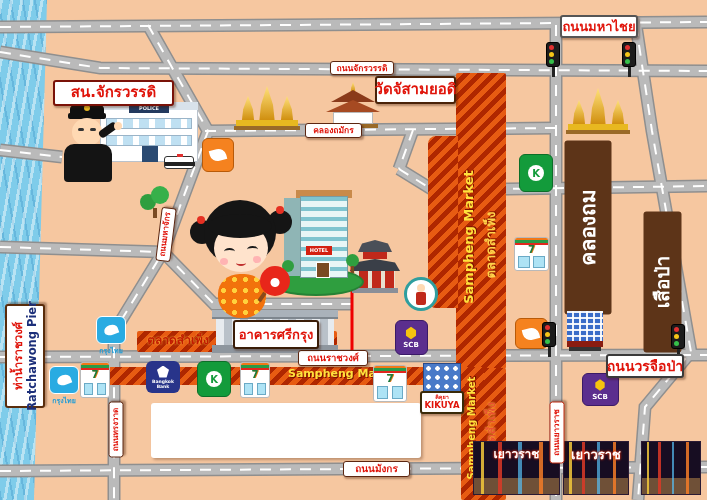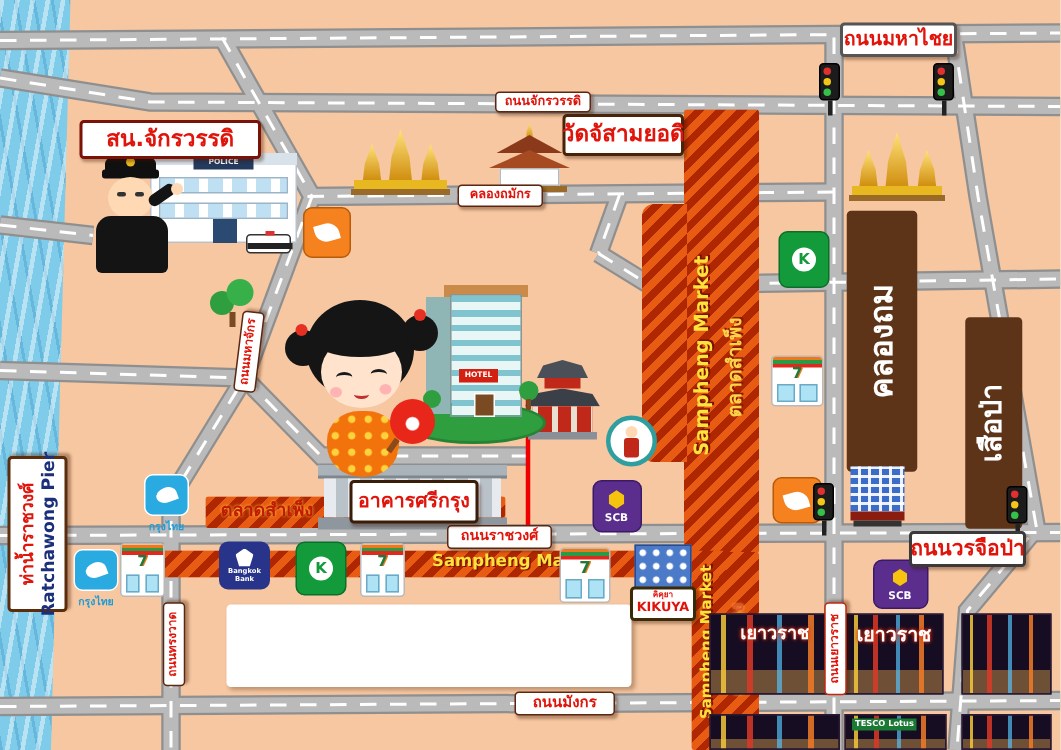--- a/index.html
+++ b/index.html
@@ -15,21 +15,21 @@
                      repeating-linear-gradient(80deg,rgba(30,120,180,.25) 0 2px,rgba(30,120,180,0) 2px 12px);}
   
   .badge{position:absolute;background:#fff;border:2px solid #5c2610;border-radius:3px;
     color:#e0140a;font-weight:700;line-height:1.05;display:flex;flex-direction:column;
     align-items:center;justify-content:center;text-align:center;white-space:nowrap;
     box-shadow:1.5px 2px 2px rgba(60,20,0,.35);z-index:8;}
   .vert{transform:rotate(-90deg);transform-origin:50% 50%;}
   .market{position:absolute;z-index:4;border-radius:2px;background-color:#c43000;
     background-image:repeating-linear-gradient(135deg,rgba(255,120,30,.6) 0 5px,rgba(150,28,0,.45) 5px 10px);}
   .mlabel{position:absolute;z-index:5;font-weight:700;text-align:center;white-space:nowrap;line-height:1;}
-  .photo{position:absolute;z-index:5;background:#170d22;border:1px solid #2a1a33;overflow:hidden;}
+  .photo{position:absolute;z-index:5;background:#170d22;border:1px solid #2a1a33;overflow:hidden;margin-top:32px;}
   .photo::before{content:"";position:absolute;inset:0;opacity:.95;
     background-image:linear-gradient(90deg,transparent 0 8%,rgba(255,210,60,.85) 8% 12%,transparent 12% 28%,
       rgba(230,60,40,.85) 28% 33%,transparent 33% 52%,rgba(90,200,255,.7) 52% 56%,transparent 56% 76%,
       rgba(255,130,40,.85) 76% 81%,transparent 81%),
       linear-gradient(0deg,rgba(255,190,90,.4) 0 30%,transparent 30%);}
   .photo .sign{position:absolute;top:2px;left:0;right:0;text-align:center;color:#fff;font-weight:700;
     text-shadow:0 0 2px #e03010,0 0 3px #e03010;z-index:2;}
   .tl{position:absolute;z-index:7;width:16px;height:36px;}
   .tl .body{position:absolute;left:1px;top:0;width:14px;height:25px;background:#1c1c1c;border-radius:3px;border:1px solid #000;}
   .tl .dot{position:absolute;left:4px;width:5px;height:5px;border-radius:50%;}

